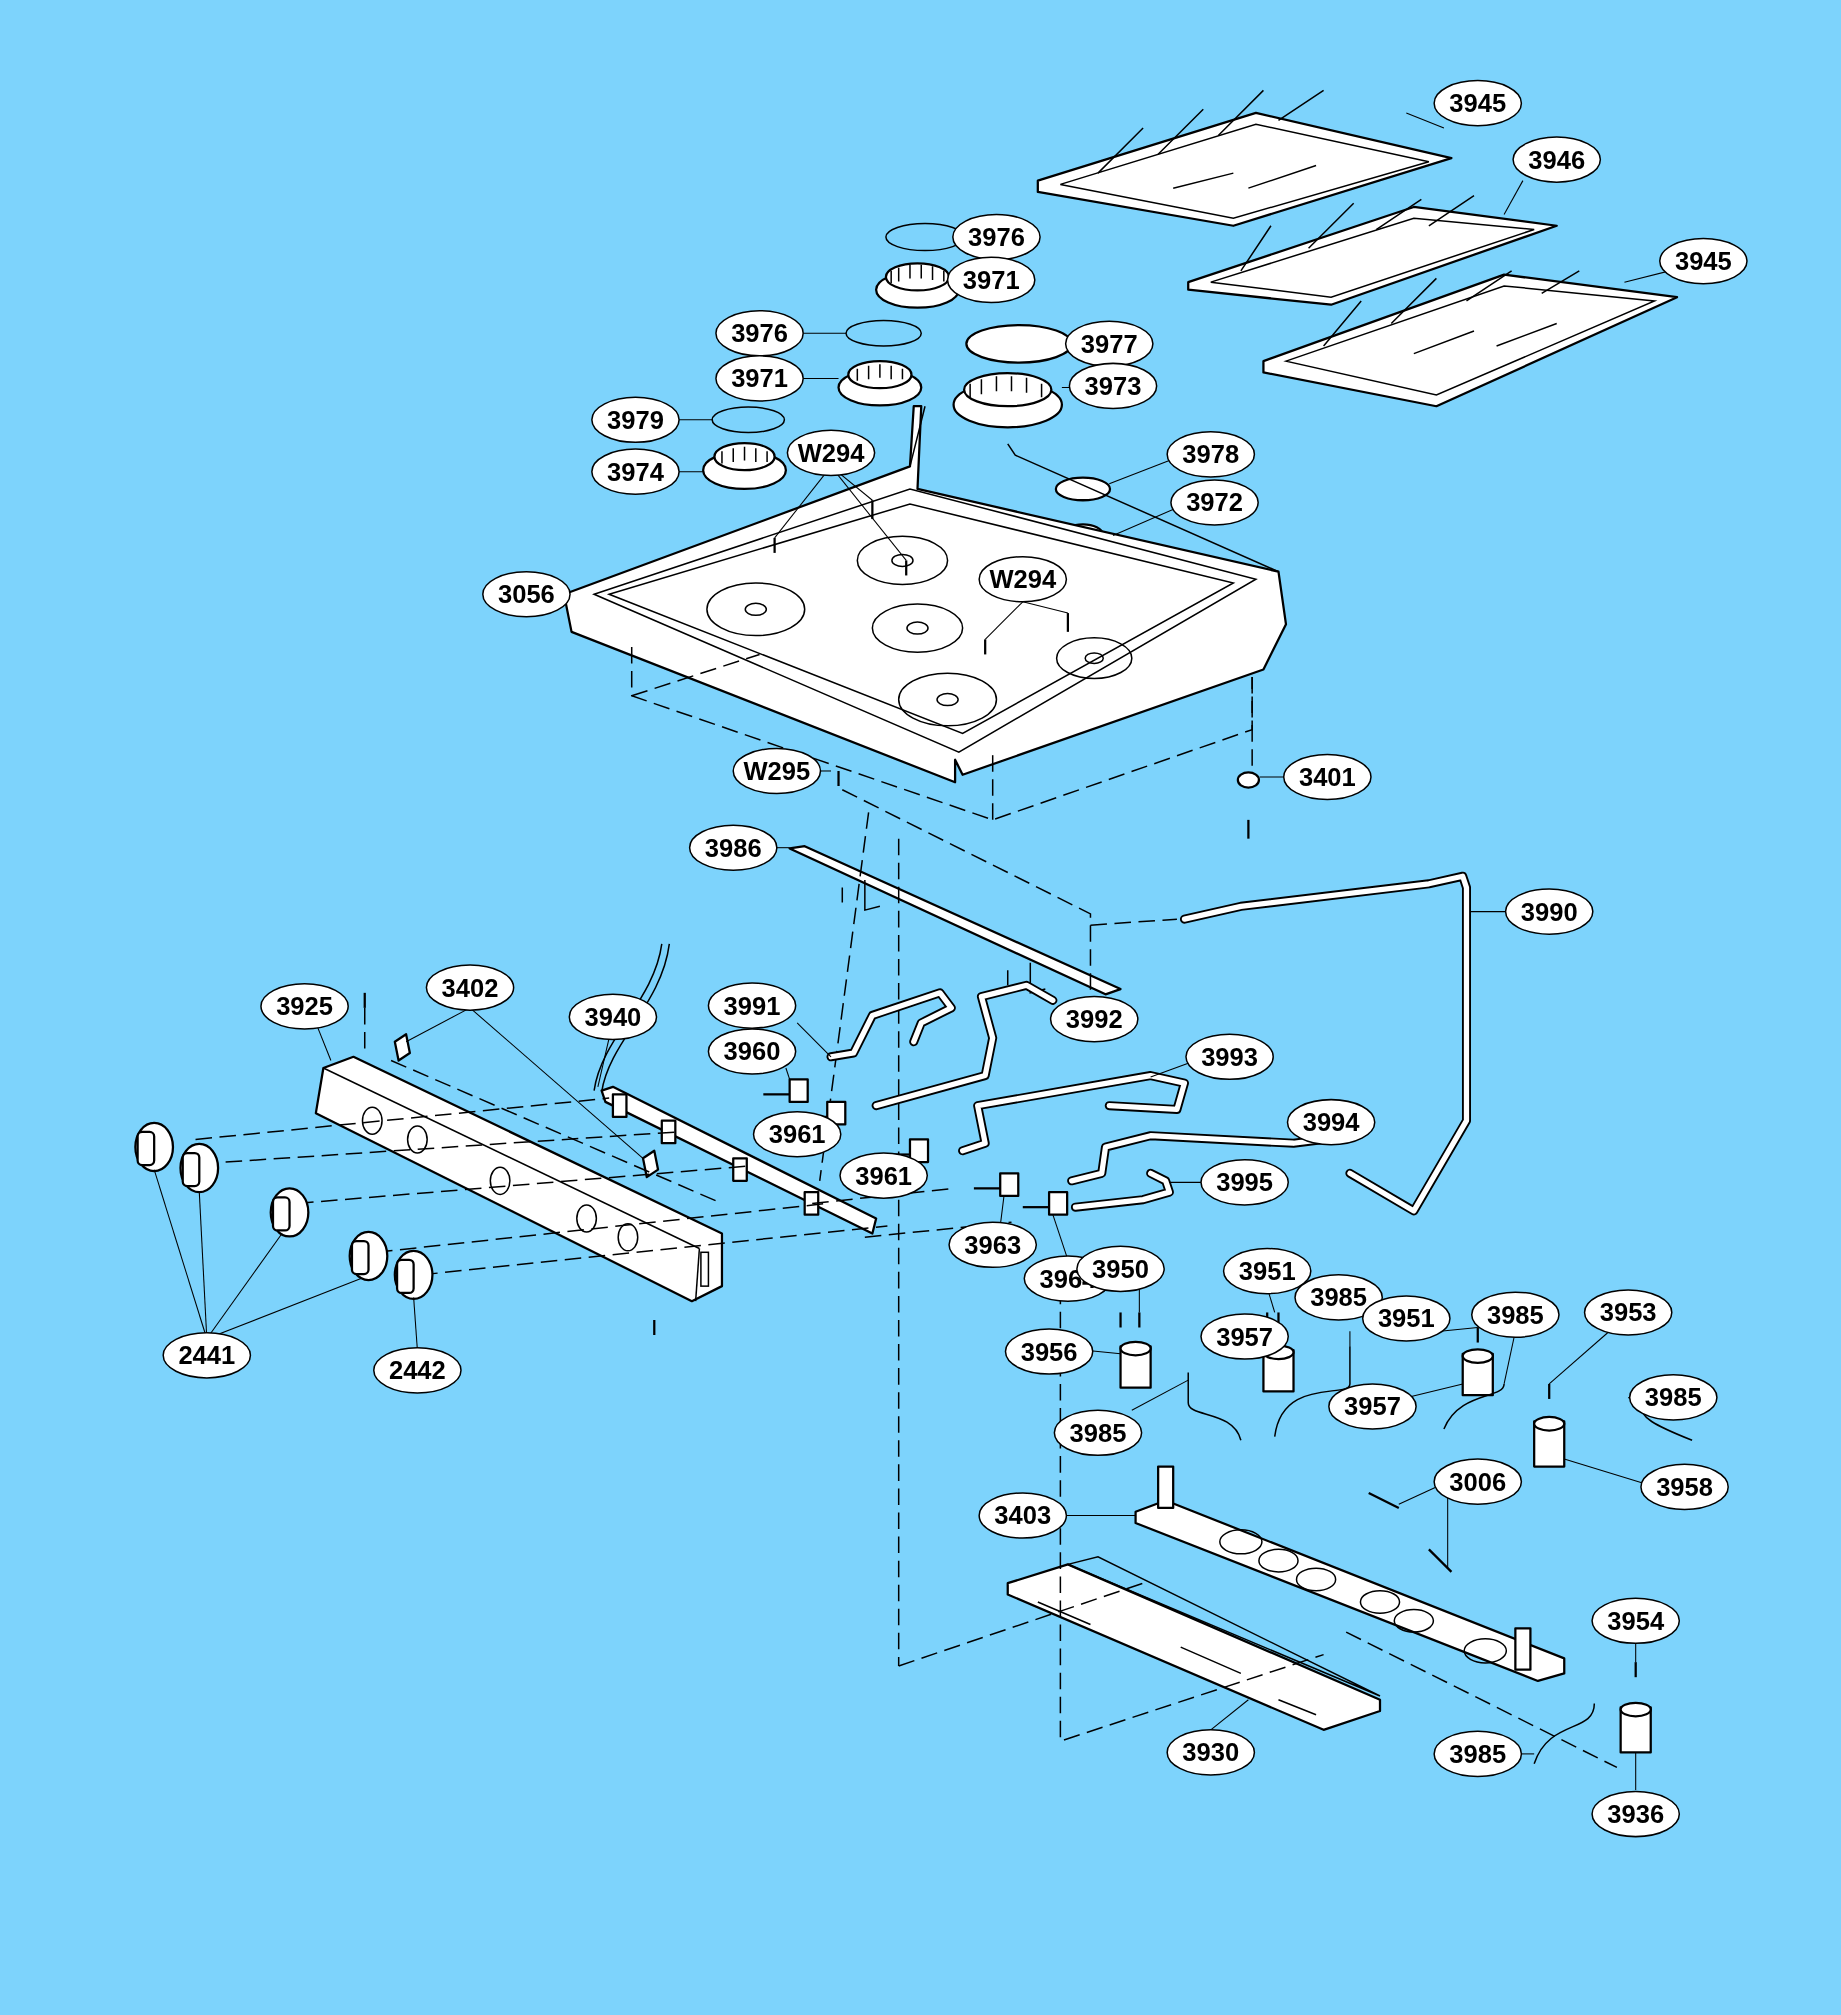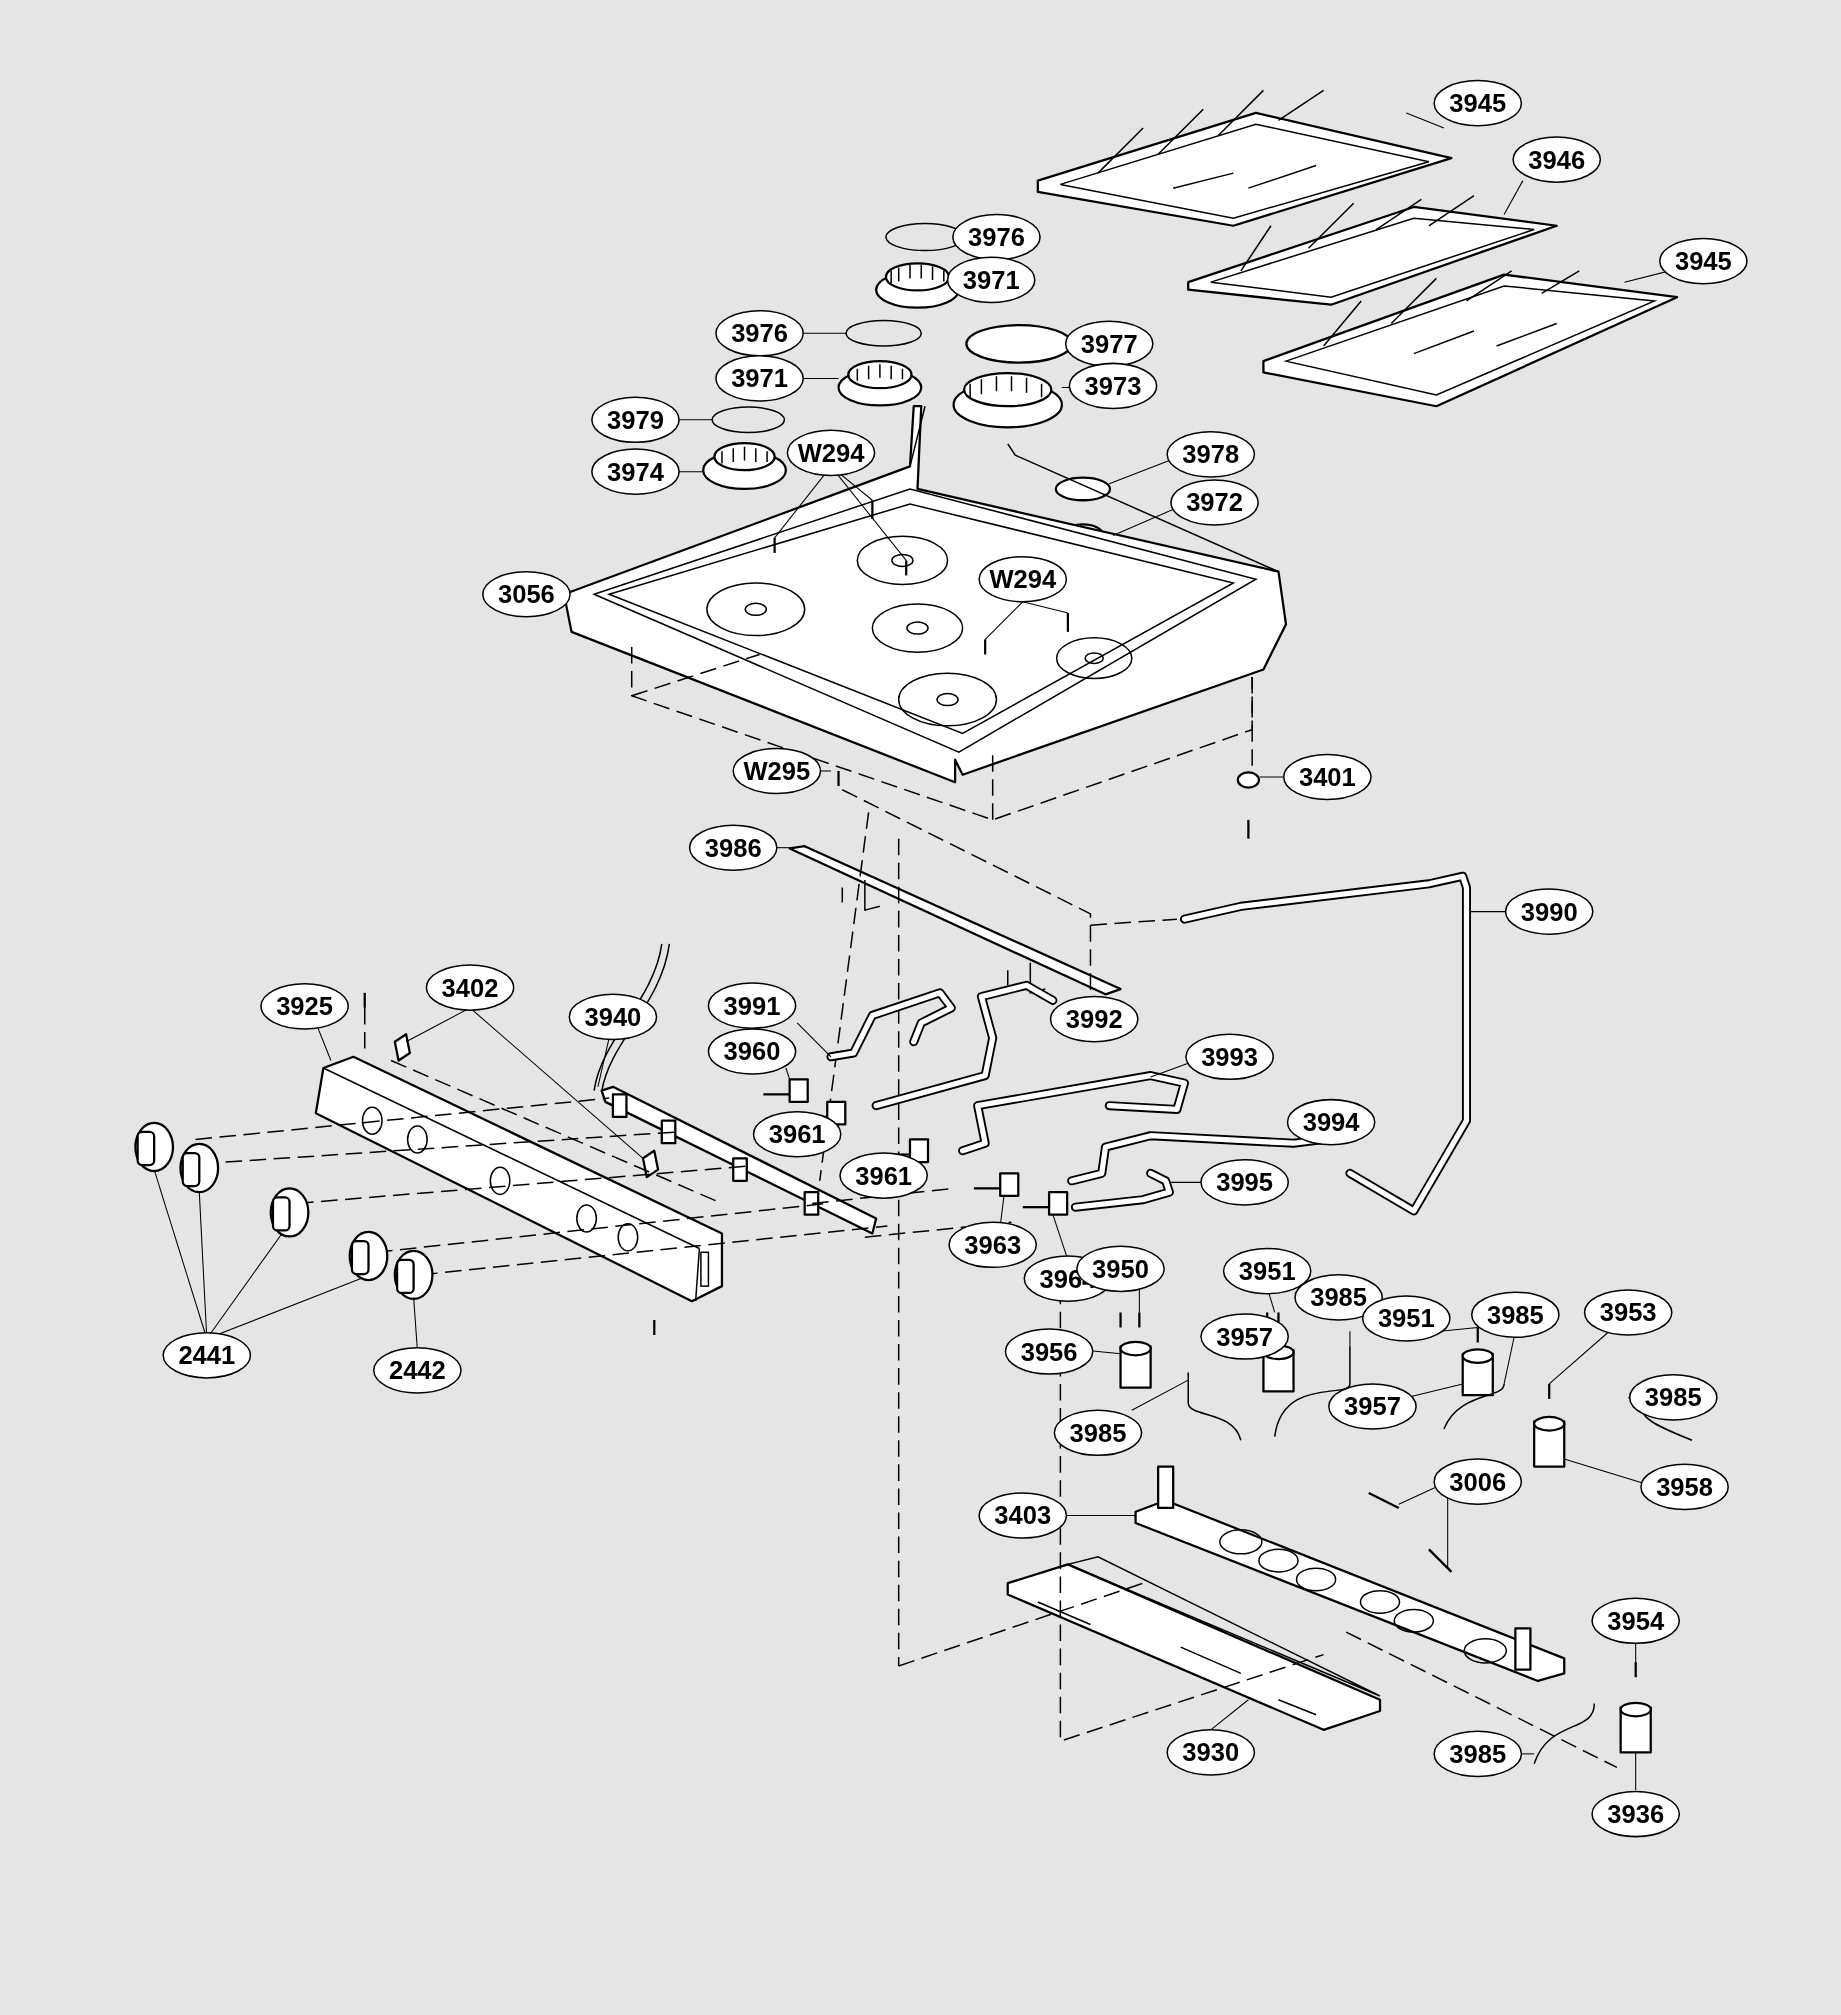--- a/index.html
+++ b/index.html
@@ -1,16 +1,16 @@
 <!DOCTYPE html>
 <html style="font-size:12px"><head>
 <meta charset="utf-8">
 <style>
   html, body { margin: 0; padding: 0; background: #ffffff; }
-  #canvas { position: relative; width: 1841px; height: 2015px; background: #e5e5e5; overflow: hidden; }
+  #canvas { position: relative; width: 1841px; height: 2015px; background: #7dd3fc; overflow: hidden; }
   svg { position: absolute; left: 0; top: 0; }
   .lbl-text { font-family: "Liberation Sans", sans-serif; font-weight: bold; font-size: 34px; fill: #000; text-anchor: middle; dominant-baseline: central; }
   .oval { fill: #fff; stroke: #000; stroke-width: 2; }
   .lead { stroke: #000; stroke-width: 1.4; fill: none; }
   .part { stroke: #000; stroke-width: 3; fill: #fff; stroke-linejoin: round; }
   .part-thin { stroke: #000; stroke-width: 2; fill: none; }
   .dash { stroke: #000; stroke-width: 2; fill: none; stroke-dasharray: 22 10; }
   .tube { stroke: #000; stroke-width: 12; fill: none; stroke-linecap: round; stroke-linejoin: round; }
   .tube-in { stroke: #fff; stroke-width: 7; fill: none; stroke-linecap: round; stroke-linejoin: round; }
 </style>

